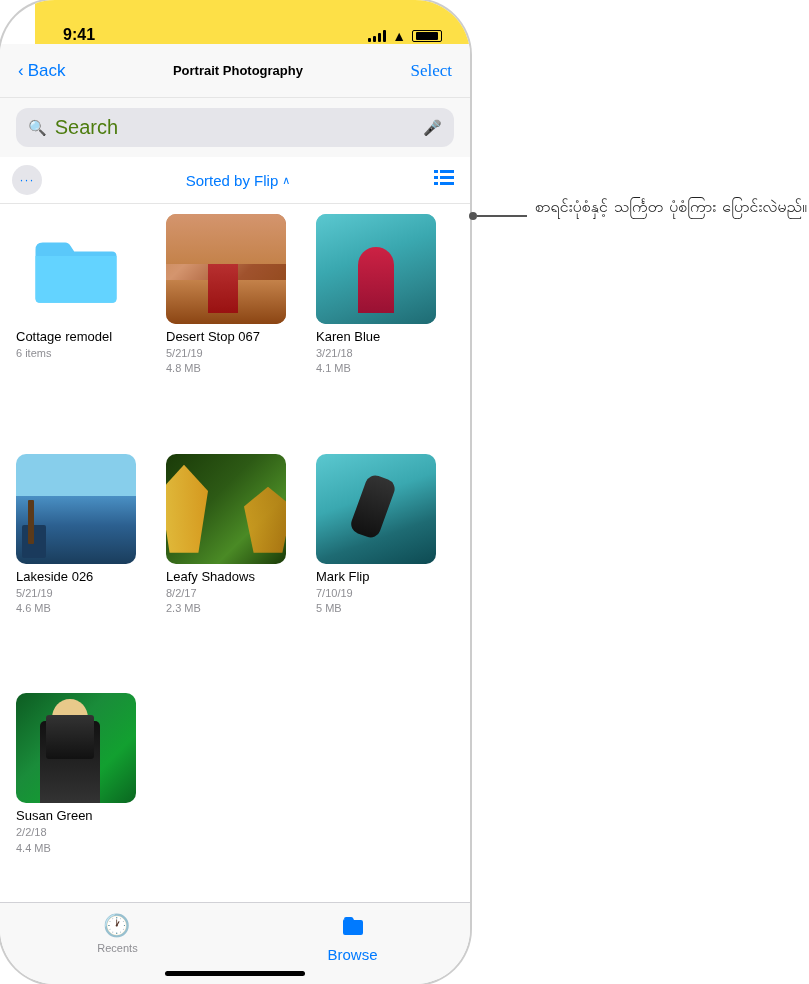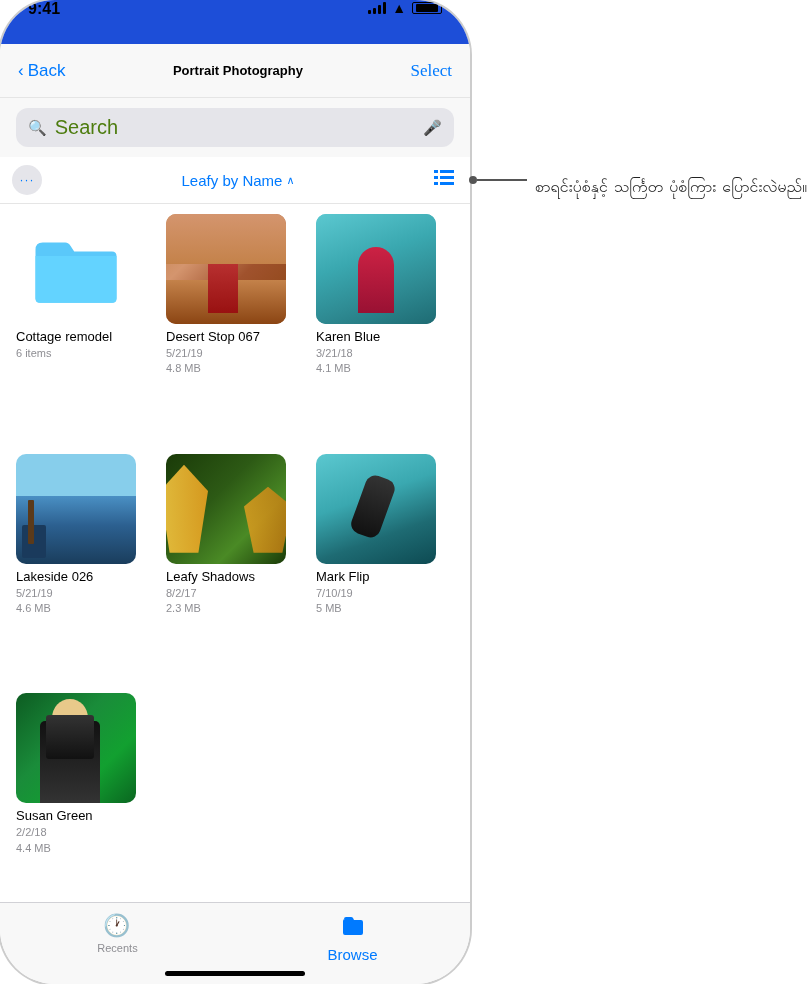--- a/index.html
+++ b/index.html
@@ -22,26 +22,27 @@
       top: 0;
       background: #fff;
       border-radius: 55px;
       overflow: hidden;
       box-shadow: 0 0 0 2px #ccc;
     }
 
     
     .status-bar {
       height: 44px;
-      background: #1d4ed8;
-      display: flex;
-      align-items: flex-start;
+      background: #fde047;
+      display: flex;
+      align-items: flex-end;
       justify-content: space-between;
       padding: 0 28px;
       position: relative;
+      margin-left: 35px;
     }
     .status-time {
       font-size: 16px;
       font-weight: 600;
       color: #000;
     }
     .status-icons {
       display: flex;
       align-items: center;
       gap: 6px;
@@ -258,24 +259,24 @@
     .tab-label-active {
       font-size: 15px;
       color: #007AFF;
       font-weight: 500;
     }
 
     
     .annotation-area {
       position: absolute;
       right: 0;
-      top: 176px;
+      top: 196px;
       width: 340px;
       display: flex;
-      align-items: flex-start;
+      align-items: flex-end;
     }
     .annotation-line {
       display: flex;
       align-items: center;
     }
     .annotation-dot {
       width: 8px;
       height: 8px;
       background: #555;
       border-radius: 50%;
@@ -346,21 +347,21 @@
       <span class="search-placeholder">Search</span>
       <span class="mic-icon">🎤</span>
     </div>
   </div>
 
   <div class="sort-bar">
     <div class="sort-more">
       <span style="font-size:12px; letter-spacing:1px; color:#007AFF;">···</span>
     </div>
     <div class="sort-label">
-      <span>Leafy by Name</span>
+      <span>Sorted by Flip</span>
       <span class="sort-chevron"> ∧</span>
     </div>
     <div class="list-view-icon">
       <svg width="20" height="16" viewBox="0 0 20 16">
         <rect x="0" y="0" width="4" height="3" fill="#007AFF"></rect>
         <rect x="6" y="0" width="14" height="3" fill="#007AFF"></rect>
         <rect x="0" y="6" width="4" height="3" fill="#007AFF"></rect>
         <rect x="6" y="6" width="14" height="3" fill="#007AFF"></rect>
         <rect x="0" y="12" width="4" height="3" fill="#007AFF"></rect>
         <rect x="6" y="12" width="14" height="3" fill="#007AFF"></rect>

